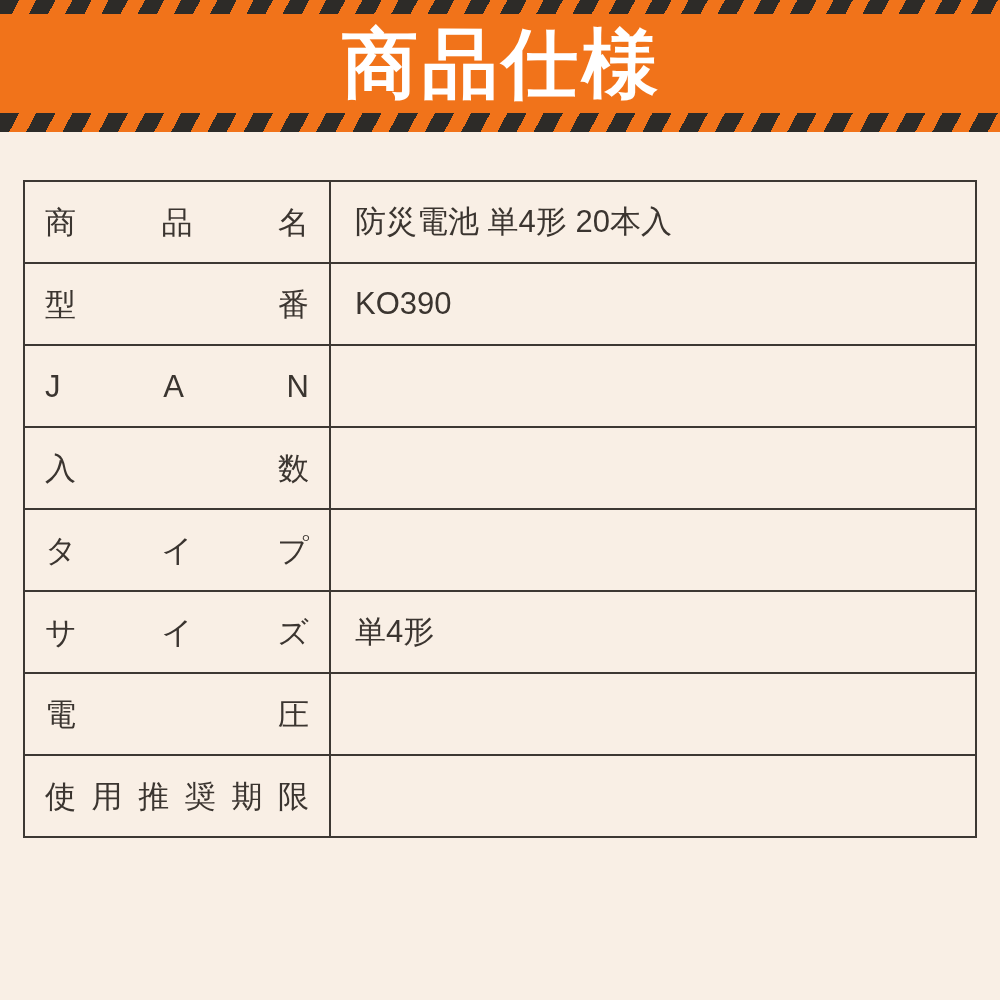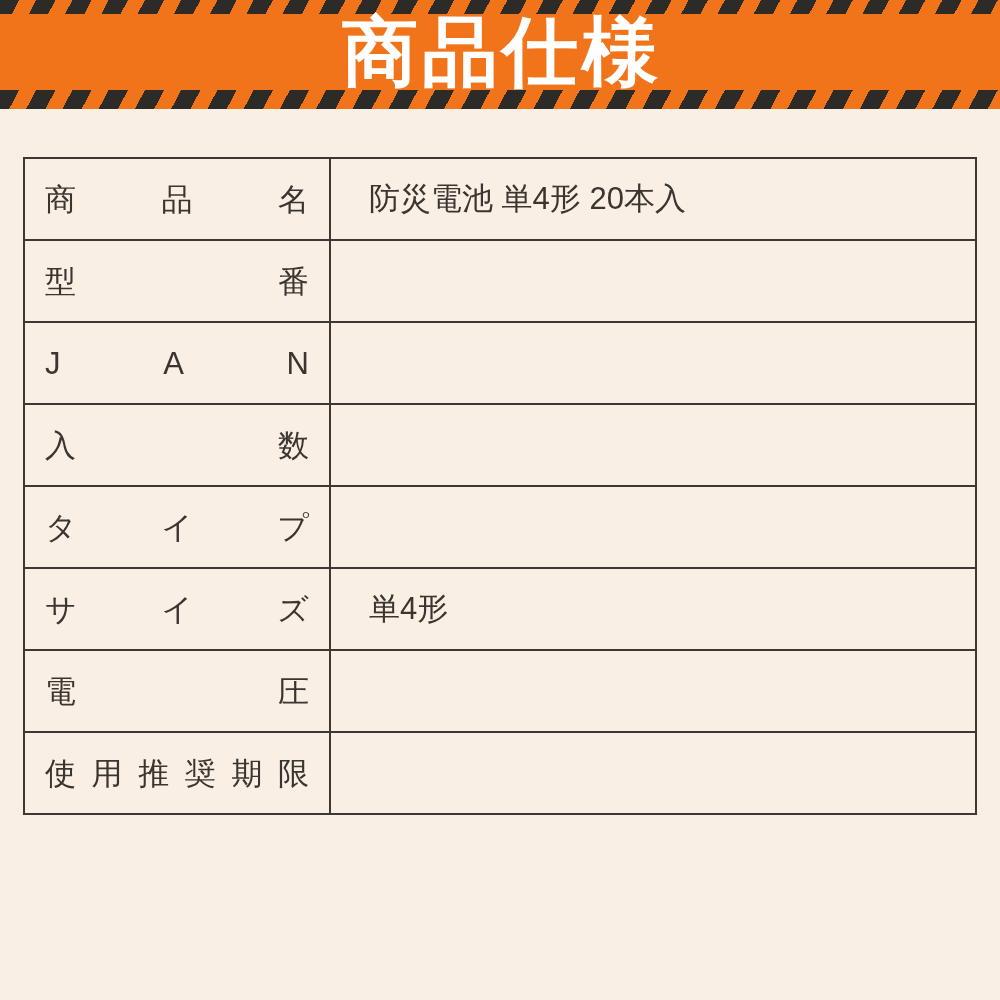--- a/index.html
+++ b/index.html
@@ -15,21 +15,21 @@
     width:1000px;height:1000px;overflow:hidden;
     background:var(--page-background);
     font-family:"Liberation Sans","DejaVu Sans",sans-serif;
     color:var(--text);
   }
   .page{width:1000px;height:1000px;position:relative;}
 
   
   .banner{
     position:relative;
-    height:109px;
+    height:132px;
     background:var(--banner-orange);
   }
   .stripes{
     position:absolute;left:0;right:0;
     background:repeating-linear-gradient(
       118deg,
       var(--stripe-black) 0 17px,
       transparent 17px 32px
     );
   }
@@ -69,21 +69,21 @@
     justify-content:space-between;
     padding:0 20px;
     font-size:31px;
     color:var(--text);
   }
   .label-char{line-height:1;}
   .spec-value{
     flex:1;
     display:flex;
     align-items:center;
-    padding-left:38px;
+    padding-left:24px;
     font-size:31px;
     color:var(--text);
     white-space:pre;
   }
 </style>
 </head>
 <body>
 
 <div class="page">
 
@@ -101,20 +101,21 @@
             <span class="label-char">品</span>
             <span class="label-char">名</span>
           </div>
           <div class="spec-value">防災電池 単4形 20本入</div>
         </div>
         <div class="spec-row">
           <div class="spec-label">
             <span class="label-char">型</span>
             <span class="label-char">番</span>
           </div>
+          <div class="spec-value">KO390</div>
         </div>
         <div class="spec-row">
           <div class="spec-label">
             <span class="label-char">J</span>
             <span class="label-char">A</span>
             <span class="label-char">N</span>
           </div>
         </div>
         <div class="spec-row">
           <div class="spec-label">

